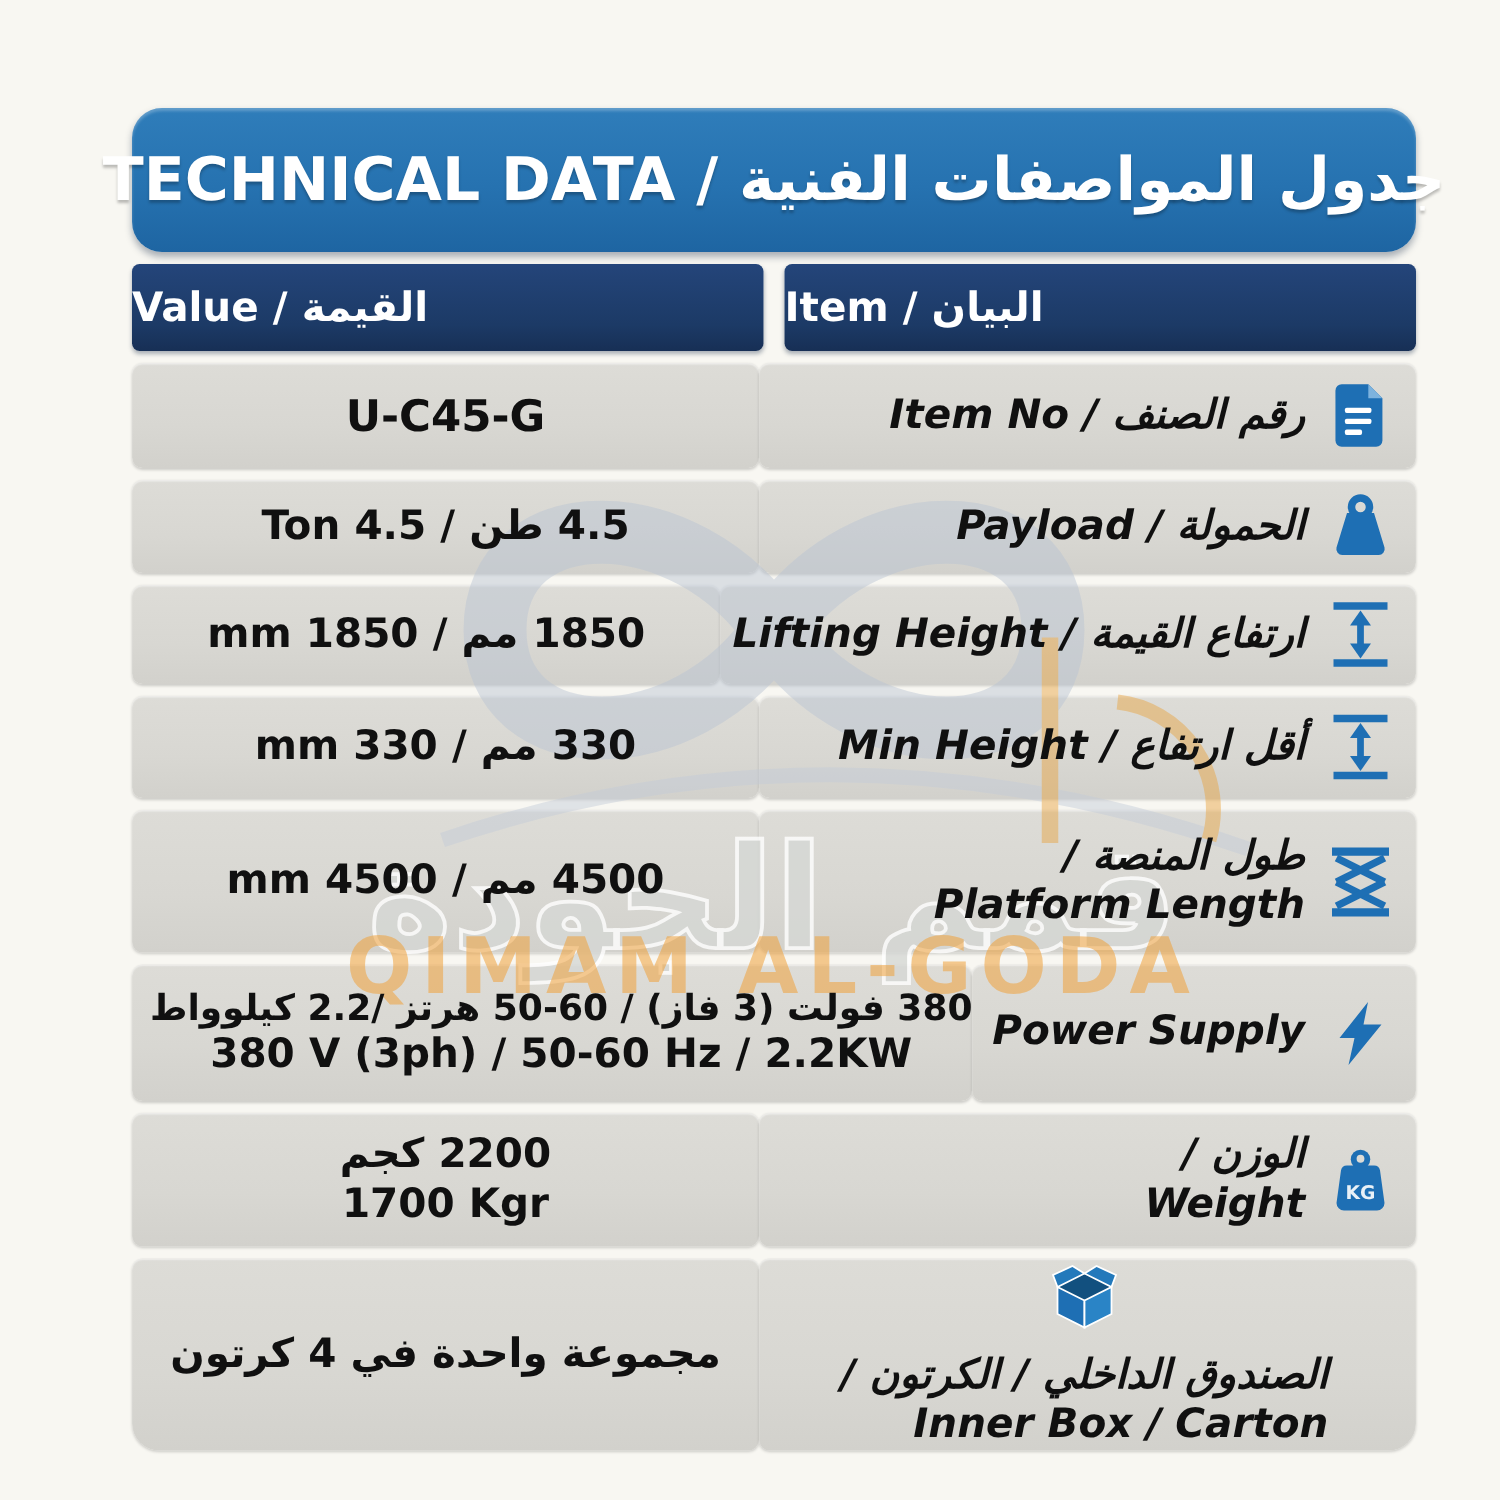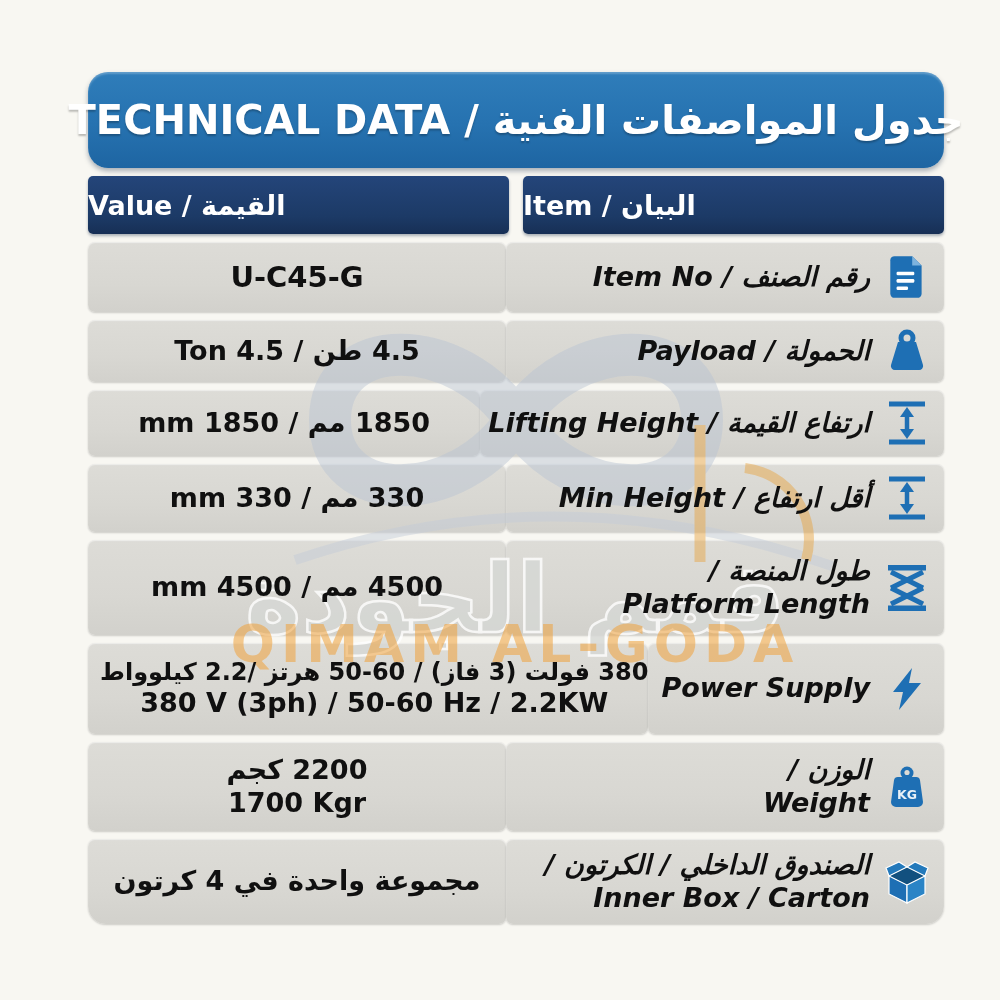--- a/index.html
+++ b/index.html
@@ -42,21 +42,21 @@
   
   .row { display:flex; margin-top:8px; }
   .cell {
     flex:1;
     background:linear-gradient(180deg,#dddcd7 0%, #d8d7d2 60%, #d2d1cc 100%);
     border-radius:7px;
     box-shadow:0 1px 2px rgba(0,0,0,.18), inset 0 1px 1px rgba(255,255,255,.5);
     display:flex; align-items:center;
   }
   .row:last-child .cell.value-cell { border-bottom-left-radius:18px; }
-  .row:last-child .cell.item-cell  { border-bottom-right-radius:18px; }
+  .row:last-child .cell.item-cell  { border-bottom-right-radius:18px;flex-direction:column; }
 
   .value-cell { justify-content:center; }
   .value-text {
     direction:rtl; text-align:center;
     font-size:27px; font-weight:700; color:#101010;
     line-height:1.2; position:relative; z-index:6; white-space:nowrap;
   }
   .value-text.small { font-size:24px;margin-left:12px; }
   .value-text .en { direction:ltr; unicode-bidi:embed; display:block; }
 

